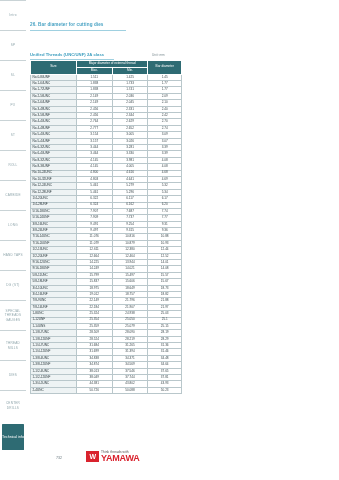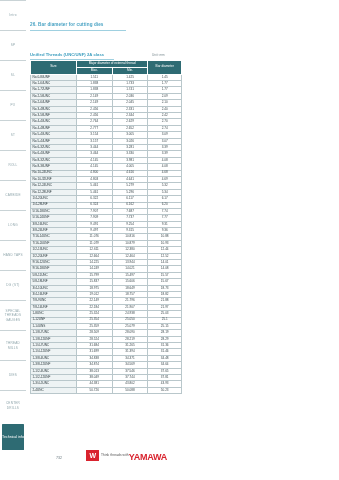--- a/index.html
+++ b/index.html
@@ -117,21 +117,21 @@
     display:flex; align-items:flex-end; gap:2px;
   }
   .logo-mark{
     width:13px; height:11px;
     background:#d9232e;
     display:flex; align-items:center; justify-content:center;
     color:#ffffff; font-size:7px; font-weight:bold;
     letter-spacing:-0.6px;
     line-height:1;
   }
-  .logo-text-block{ display:flex; flex-direction:row; }
+  .logo-text-block{ display:flex; flex-direction:column; }
   .logo-tag{
     font-size:3.2px; color:#4b4b4b; letter-spacing:0.1px;
     margin-bottom:0.4px;
   }
   .logo-name{
     font-size:9px; font-weight:bold; color:#d9232e;
     letter-spacing:-0.2px; line-height:0.9;
   }
 </style>
 </head>

